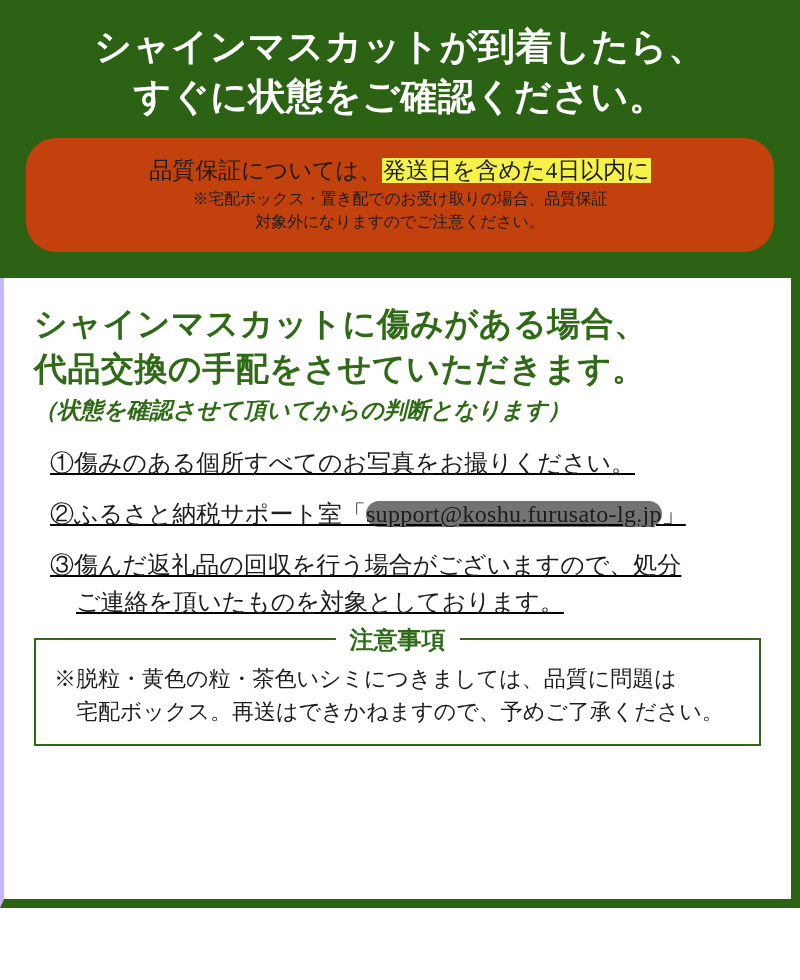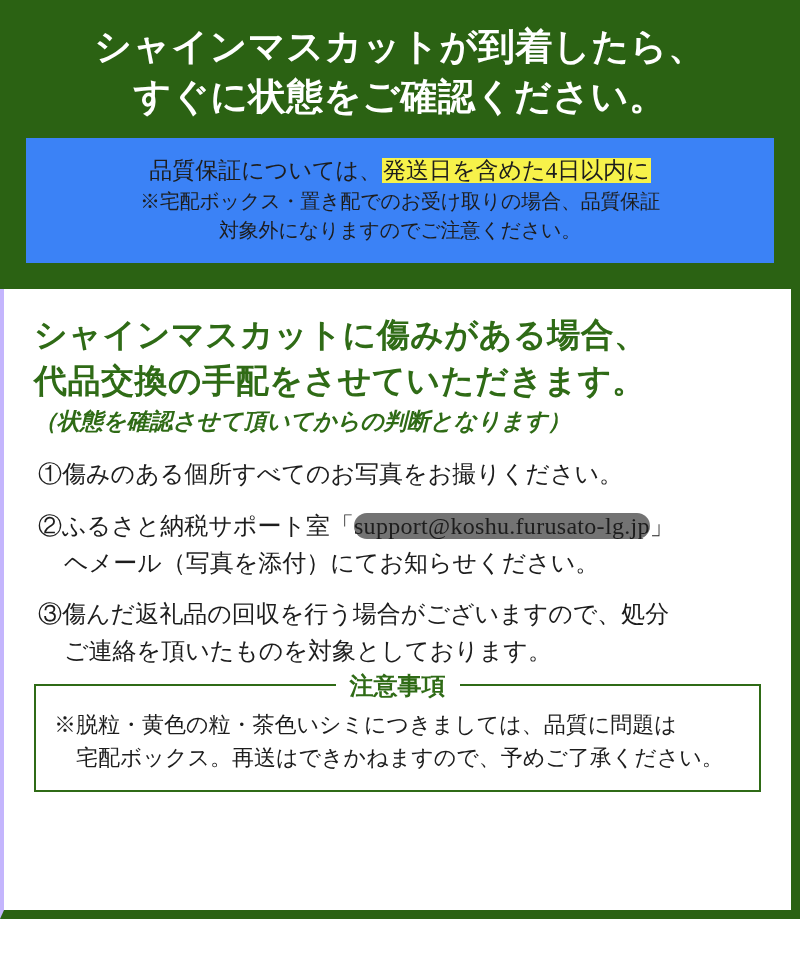--- a/index.html
+++ b/index.html
@@ -37,33 +37,34 @@
     letter-spacing: 0.5px;
     text-align: center;
     margin: 0 0 16px 0;
     white-space: nowrap;
   }
   .headline .line {
     display: block;
   }
 
   .notice-box {
-    background: #3b82f6;
+    background: #c2410c;
     padding: 16px 18px 18px 18px;
     box-sizing: border-box;
+    border-radius: 30px;
   }
   .notice-line {
     text-align: center;
     color: #1d1d1d;
     font-size: 23px;
     line-height: 1.45;
     white-space: nowrap;
   }
   .notice-line.small {
-    font-size: 20px;
+    font-size: 16px;
     letter-spacing: -0.2px;
   }
   .hl {
     background: #f7f24a;
     padding: 0 1px;
   }
 
   
   .lower-panel {
     position: relative;
@@ -91,23 +92,24 @@
     color: #2f6b16;
     font-weight: bold;
     font-size: 23px;
     line-height: 1.4;
     margin: 2px 0 18px 0;
     white-space: nowrap;
     font-style: italic;
   }
 
   .steps {
-    margin: 4px;
+    margin: 16px;
     padding: 0;
     list-style: none;
+    text-decoration: underline;
   }
   .step {
     color: #1d1d1d;
     font-size: 24px;
     line-height: 1.55;
     margin-bottom: 14px;
     white-space: nowrap;
   }
   .step .indent {
     display: block;
@@ -180,21 +182,20 @@
     <div class="subhead-note">（状態を確認させて頂いてからの判断となります）</div>
 
     <ul class="steps">
 
       <li class="step">
         <span>①傷みのある個所すべてのお写真をお撮りください。</span>
       </li>
 
       <li class="step">
         <span>②ふるさと納税サポート室「</span><span class="email-hl">support@koshu.furusato-lg.jp</span><span>」</span>
-        <span class="indent">ヘメール（写真を添付）にてお知らせください。</span>
       </li>
 
       <li class="step">
         <span>③傷んだ返礼品の回収を行う場合がございますので、処分</span>
         <span class="indent">ご連絡を頂いたものを対象としております。</span>
       </li>
 
     </ul>
 
     <div class="caution">

